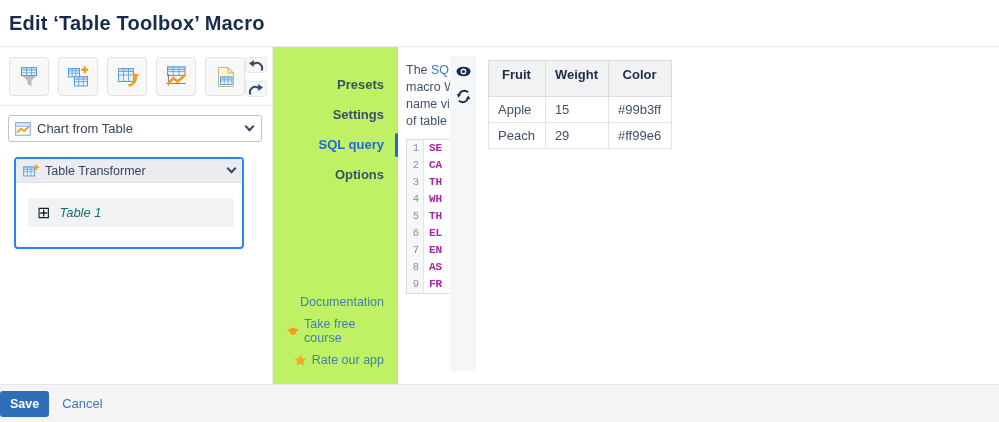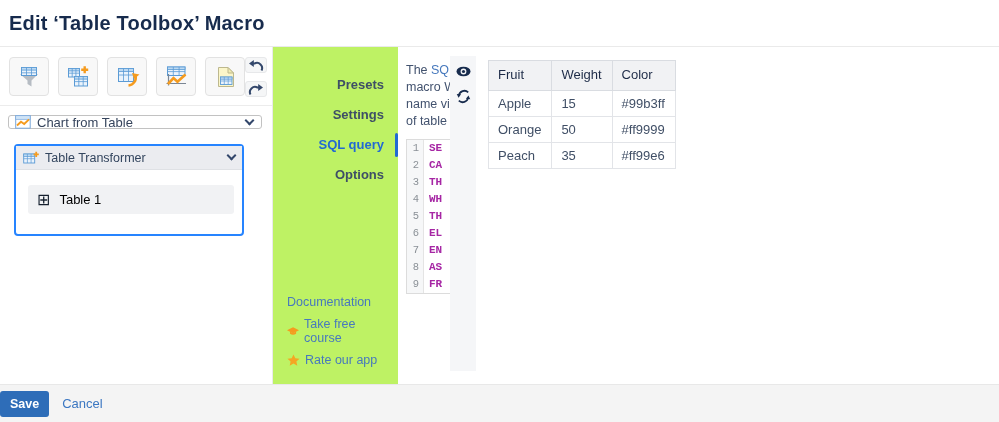--- a/index.html
+++ b/index.html
@@ -17,45 +17,45 @@
   
   .left { width:273px; border-right:1px solid #eaeaea; position:relative; background:#fff; flex:none; }
   .toolbar { display:flex; gap:9px; padding:10px 0 9px 9px; }
   .tbtn { width:40px; height:39px; background:#f8f8f8; border:1px solid #e2e2e2; border-radius:4px;
           display:flex; align-items:center; justify-content:center; padding:0; cursor:pointer; }
   .history { position:absolute; top:10px; right:5px; display:flex; flex-direction:column; gap:8px; }
   .hbtn { width:22px; height:16px; background:#f5f6f7; border:1px solid #e7e8ea; border-radius:3px;
           display:flex; align-items:center; justify-content:center; padding:0; cursor:pointer; }
   .tool-sep { border-bottom:1px solid #ececec; }
 
-  .chart-select { margin:9px 10px 0 8px; height:14px; border:1px solid #c2c2c2; border-radius:3px;
+  .chart-select { margin:9px 10px 0 8px; height:27px; border:1px solid #c2c2c2; border-radius:3px;
                   display:flex; align-items:center; padding:0 8px 0 6px; gap:6px; background:#fff; cursor:pointer; }
   .chart-select .lbl { font-size:13px; color:#36445c; }
   .spacer { flex:1; }
   .chev { width:7px; height:7px; border-right:2px solid #33476b; border-bottom:2px solid #33476b;
           transform:rotate(45deg); margin-top:-4px; flex:none; }
 
   .tbox { margin:15px 28px 0 14px; border:2px solid #2684ff; border-radius:4px; height:92px; background:#fff; }
   .tbox-head { height:24px; background:#ebecf0; border-bottom:1px solid #dfe1e5; display:flex; align-items:center;
                padding:0 7px; gap:6px; cursor:pointer; }
   .tbox-head .lbl { font-size:12.5px; color:#33455e; }
   .titem { margin:15px 8px 0 12px; height:29px; background:#f1f2f4; border-radius:3px; display:flex;
            align-items:center; padding-left:9px; gap:9px; cursor:pointer; }
   .titem .glyph { font-size:16px; color:#15202e; line-height:1; }
-  .titem .lbl { font-size:13px; color:#000000; }
+  .titem .lbl { font-size:13px; color:#0f766e;font-style:italic; }
 
   
   .nav { width:125px; background:#bef264; display:flex; flex-direction:column; padding-top:23px; flex:none; }
   .nav-item { text-align:right; padding:7px 14px 8px; font-size:13px; font-weight:600; color:#3e4f66;
               position:relative; cursor:pointer; }
   .nav-item.sel { color:#2269d3; }
   .nav-item.sel::after { content:""; position:absolute; right:0; top:3px; bottom:3px; width:3px;
                          background:#2269d3; border-radius:2px; }
   .nav-links { margin-top:auto; padding-bottom:13px; }
-  .nav-link { display:flex; justify-content:flex-start; align-items:center; gap:5px; padding:4px 14px;
+  .nav-link { display:flex; justify-content:flex-end; align-items:center; gap:5px; padding:4px 14px;
               font-size:12.5px; color:#4779bd; cursor:pointer; }
 
   
   .sqlp { width:52px; background:#fff; overflow:hidden; padding:15px 0 0 8px; flex:none; }
   .dline { font-size:12.5px; line-height:17px; color:#42526e; white-space:nowrap; }
   .dline .link { color:#4779bd; cursor:pointer; }
   .code { margin-top:9px; width:220px; border:1px solid #dcdcdc; background:#fff;
           font-family:"Liberation Mono", monospace; }
   .cline { display:flex; line-height:17px; }
   .cnum { width:17px; flex:none; text-align:right; padding-right:4px; font-size:10.5px; color:#8a9096;
@@ -63,22 +63,22 @@
   .ckw { padding-left:5px; font-size:11px; font-weight:700; color:#a626a4; white-space:nowrap; }
 
   
   .vdiv { width:26px; flex:none; background:#f5f6f8; margin:9px 0 13px; display:flex; flex-direction:column;
           align-items:center; padding-top:10px; gap:12px; }
   .vbtn { background:none; border:none; padding:0; cursor:pointer; display:flex; align-items:center; justify-content:center; }
 
   
   .preview { flex:1; background:#fff; padding:13px 0 0 12px; }
   table.prev { border-collapse:collapse; font-size:13px; }
-  .prev th { background:#f1f2f4; border:1px solid #d9dce1; color:#1d2b47; font-weight:400; text-align:left;
-             padding:6px 10px 8px 9px; }
+  .prev th { background:#f1f2f4; border:1px solid #d9dce1; color:#1d2b47; font-weight:700; text-align:center;
+             padding:6px 10px 14px 9px; }
   .prev td { border:1px solid #e2e4e8; color:#404f66; padding:5px 10px 5px 9px; }
   .prev th.c1 { min-width:38px; } .prev th.c2 { min-width:43px; } .prev th.c3 { min-width:44px; }
 
   
   .footer { height:38px; background:#f4f4f4; border-top:1px solid #e8e8e8; display:flex; align-items:center;
             justify-content:flex-start; gap:13px; padding-right:13px; }
   .save { background:#2e6db8; color:#fff; font-weight:700; font-size:12.5px; border:none; border-radius:3px;
           padding:6px 10px; cursor:pointer; font-family:inherit; }
   .cancel { color:#3b77c2; font-size:13px; text-decoration:none; cursor:pointer; }
 </style>
@@ -287,27 +287,22 @@
             <th class="c3">Color</th>
           </tr>
         </thead>
         <tbody>
           <tr>
             <td>Apple</td>
             <td>15</td>
             <td>#99b3ff</td>
           </tr>
           <tr>
-            <td>Orange</td>
-            <td>50</td>
-            <td>#ff9999</td>
-          </tr>
-          <tr>
             <td>Peach</td>
-            <td>35</td>
+            <td>29</td>
             <td>#ff99e6</td>
           </tr>
         </tbody>
       </table>
     </div>
   </div>
 
   <div class="footer">
     <button class="save">Save</button>
     <a class="cancel">Cancel</a>

